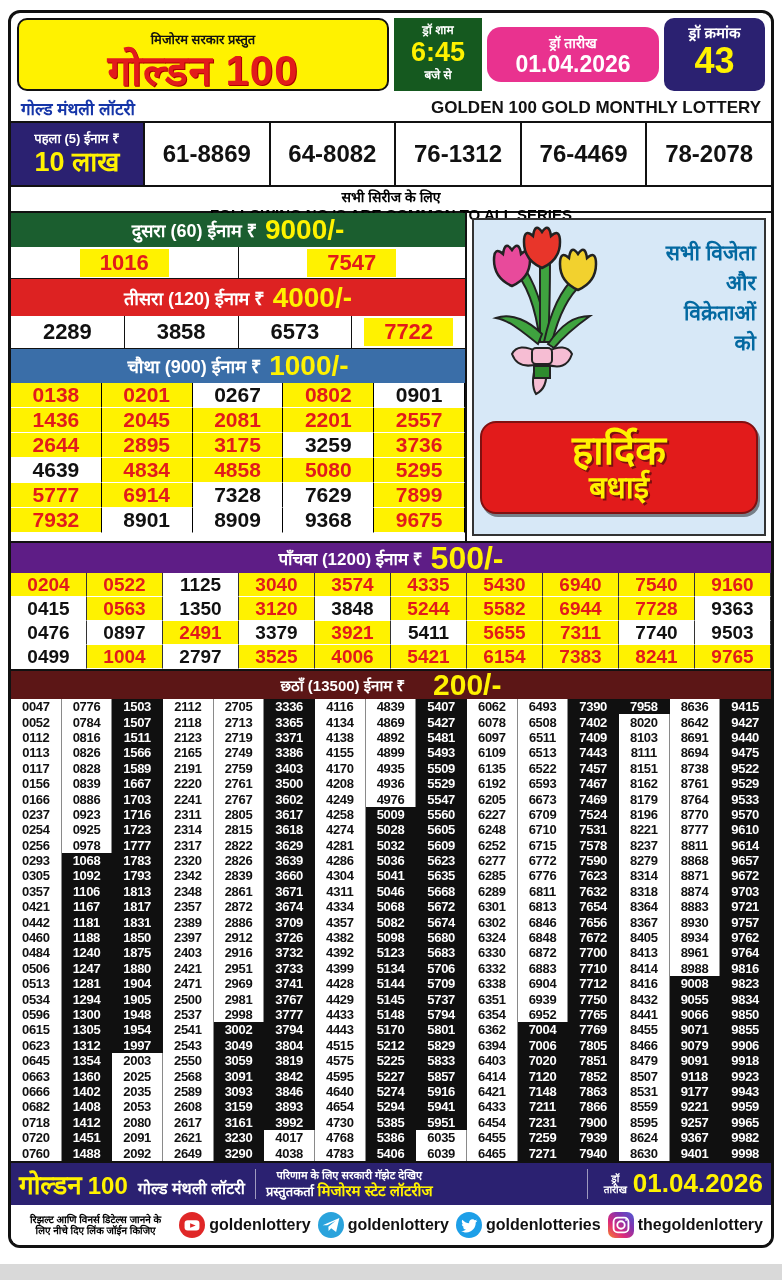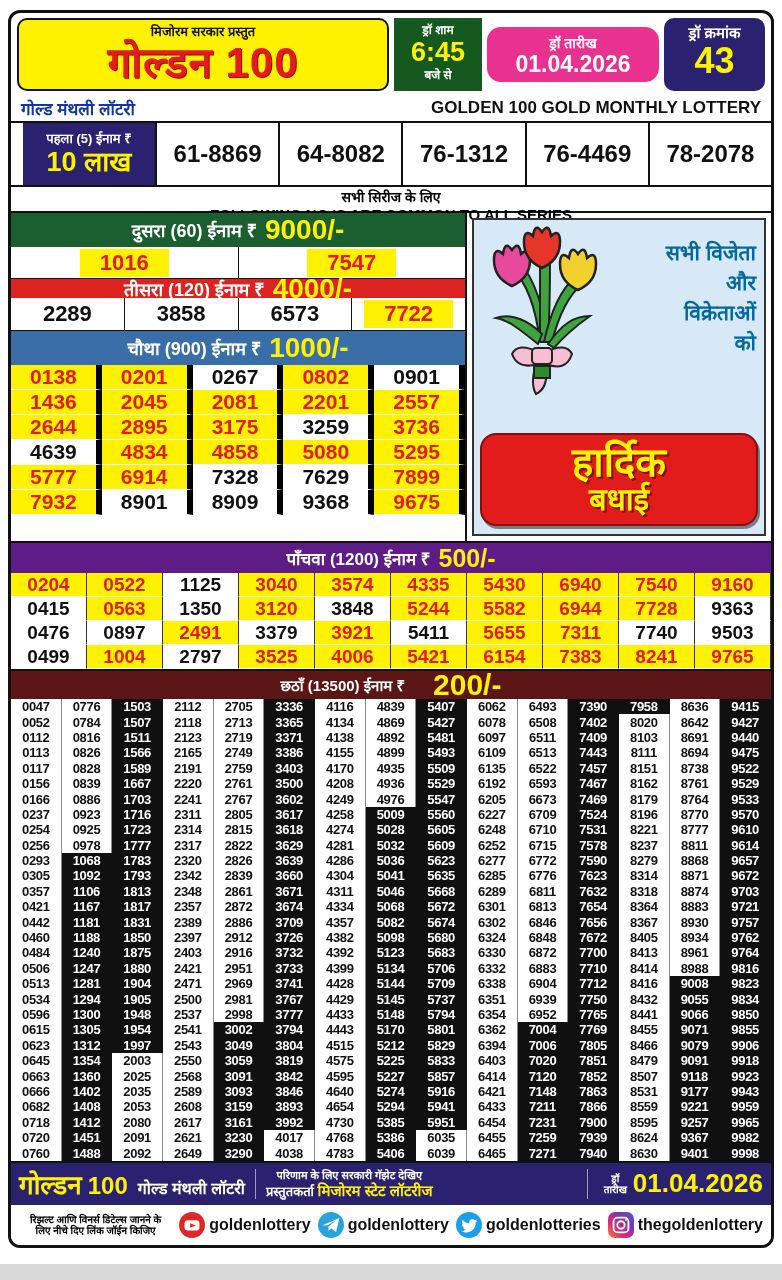--- a/index.html
+++ b/index.html
@@ -5,93 +5,93 @@
   * { box-sizing: border-box; margin: 0; padding: 0; }
   body { width: 782px; background:#ffffff; font-family:"Liberation Sans", sans-serif; }
   .page { width:782px; height:1280px; background:#fff; position:relative; overflow:hidden; }
   .sheet { position:absolute; left:8px; top:10px; width:766px; background:#fff;
            border:3px solid #111; border-radius:12px; overflow:hidden; }
   .bottom-strip { position:absolute; left:0; bottom:0; width:782px; height:16px; background:#d9d9d9; }
 
   
   .top-header { display:flex; gap:5px; padding:5px 6px 4px 6px; height:82px; }
   .title-box { width:372px; background:#FFF200; border:2px solid #111; border-radius:10px;
-               text-align:center; padding-top:2px; }
+               text-align:center; padding-top:10px; }
   .presented-by { font-size:13px; font-weight:bold; color:#111; }
   .main-title { font-size:42px; line-height:46px; font-weight:bold; color:#E21B1B; letter-spacing:1px;
                 text-shadow:1px 1px 0 #a00; }
   .time-box { width:88px; background:#15591F; color:#fff; text-align:center; padding-top:3px; }
   .time-box .lbl { font-size:12px; font-weight:bold; }
   .time-box .big { font-size:27px; font-weight:bold; color:#FFF200; line-height:28px; }
   .date-box { width:172px; background:#E9328F; border-radius:14px; color:#fff; text-align:center;
               align-self:center; padding:6px 2px; }
   .date-box .lbl { font-size:14px; font-weight:bold; }
   .date-box .big { font-size:23px; font-weight:bold; line-height:24px; }
   .drawno-box { flex:1; background:#2B2171; border-radius:10px; color:#fff; text-align:center; padding-top:4px; }
   .drawno-box .lbl { font-size:15px; font-weight:bold; }
   .drawno-box .big { font-size:36px; font-weight:bold; color:#FFF200; line-height:38px; }
 
   .sub-header { display:flex; justify-content:space-between; align-items:center; height:28px;
                 border-bottom:2px solid #111; padding:0 10px; }
   .sub-left { color:#1535A8; font-size:17px; font-weight:bold; }
   .sub-right { color:#111; font-size:17px; font-weight:bold; }
 
   
-  .first-row { display:flex; height:64px; border-bottom:2px solid #111;padding-left:12px; }
+  .first-row { display:flex; height:64px; border-bottom:2px solid #111; }
   .fp-label { width:132px; background:#2B2171; color:#fff; text-align:center; padding-top:6px; }
   .fp-label .l1 { font-size:13px; font-weight:bold; }
   .fp-label .l2 { font-size:27px; font-weight:bold; color:#FFF200; line-height:30px; }
   .fp-num { flex:1; border-left:2px solid #111; display:flex; align-items:center; justify-content:center;
             font-size:24px; font-weight:bold; color:#111; }
 
   .common-row { display:flex; justify-content:space-between; align-items:center; height:26px;
                 border-bottom:2px solid #111; padding:0 12px; font-weight:bold;flex-direction:column; }
   .common-row .hn { font-size:14px; }
   .common-row .en { font-size:15px; }
 
   
   .mid { display:flex; }
   .mid-left { width:456px; border-right:2px solid #111; }
   .sec-header { display:flex; align-items:center; justify-content:center; gap:8px; color:#fff; font-weight:bold; }
   .sec-header .amt { color:#FFF200; font-weight:bold; }
   .h2g { background:#1B5E2F; height:34px; font-size:18px; } .h2g .amt { font-size:28px; }
-  .h3r { background:#DD2222; height:19px; font-size:18px; } .h3r .amt { font-size:28px; }
+  .h3r { background:#DD2222; height:37px; font-size:18px; } .h3r .amt { font-size:28px; }
   .h4b { background:#3A6EA8; height:34px; font-size:18px; } .h4b .amt { font-size:28px; }
 
   .row-2cells { display:flex; height:32px; border-bottom:1px solid #111; }
   .row-2cells .cell { flex:1; display:flex; align-items:center; justify-content:center; border-right:1px solid #111; }
   .row-2cells .cell:last-child { border-right:none; }
   .row-4cells { display:flex; height:33px; border-bottom:1px solid #111; }
   .row-4cells .cell { flex:1; display:flex; align-items:center; justify-content:center;
                       border-right:1px solid #111; font-size:22px; font-weight:bold; color:#111; }
   .row-4cells .cell:last-child { border-right:none; }
   .patch { padding:1px 20px; font-size:22px; font-weight:bold; color:#111; }
   .patch.hl { background:#FFF200; color:#E21B1B; }
 
   .grid4 { display:grid; grid-template-columns:repeat(5,1fr); }
   .grid4 .cell { height:25px; display:flex; align-items:center; justify-content:center;
                  font-size:21px; font-weight:bold; color:#111; background:#fff;
-                 border-right:6px solid #000000; border-bottom:1px solid #fff; }
+                 border-right:1px solid #000000; border-bottom:1px solid #fff; }
   .grid4 .cell.hl { background:#FFF200; color:#E21B1B; }
 
   .mid-right { flex:1; padding:5px; }
   .winner-panel { border:2px solid #333; background:#D7E8F7; height:318px; padding:4px; position:relative; }
   .panel-top { display:flex; }
   .bouquet { width:128px; height:178px; flex:none; }
   .panel-lines { flex:1; text-align:right; color:#0369a1; font-weight:bold; font-size:21px;
                  line-height:30px; padding:14px 4px 0 0; }
-  .greet-box { position:absolute; left:6px; right:6px; bottom:8px; background:#E21B1B;
+  .greet-box { position:absolute; left:6px; right:6px; bottom:20px; background:#E21B1B;
                border:2px solid #801010; border-radius:16px; text-align:center; padding:6px 2px 8px 2px;
                box-shadow:2px 3px 0 rgba(0,0,0,.45); }
   .greet1 { color:#FFF200; font-size:40px; font-weight:bold; line-height:42px; text-shadow:2px 2px 0 #7a1010; }
   .greet2 { color:#FFF200; font-size:31px; font-weight:bold; line-height:33px; text-shadow:2px 2px 0 #7a1010; }
 
   
   .h5p { background:#5E1D86; height:32px; font-size:17px; border-top:2px solid #111; }
-  .h5p .amt { font-size:25px; }
+  .h5p .amt { font-size:32px; }
   .grid5 { display:grid; grid-template-columns:repeat(10,1fr); border-bottom:2px solid #111; }
   .grid5 .cell { height:24px; display:flex; align-items:center; justify-content:center;
                  font-size:19px; font-weight:bold; color:#111; background:#fff;
                  border-right:1px solid #333; border-bottom:1px solid #fff; }
   .grid5 .cell.hl { background:#FFF200; color:#E21B1B; }
 
   
   .h6m { background:#5C1616; height:28px; font-size:15px; }
   .h6m .amt { font-size:30px;margin-left:20px; }
   .grid6 { display:grid; grid-template-columns:repeat(15,1fr); border-bottom:2px solid #111; }

